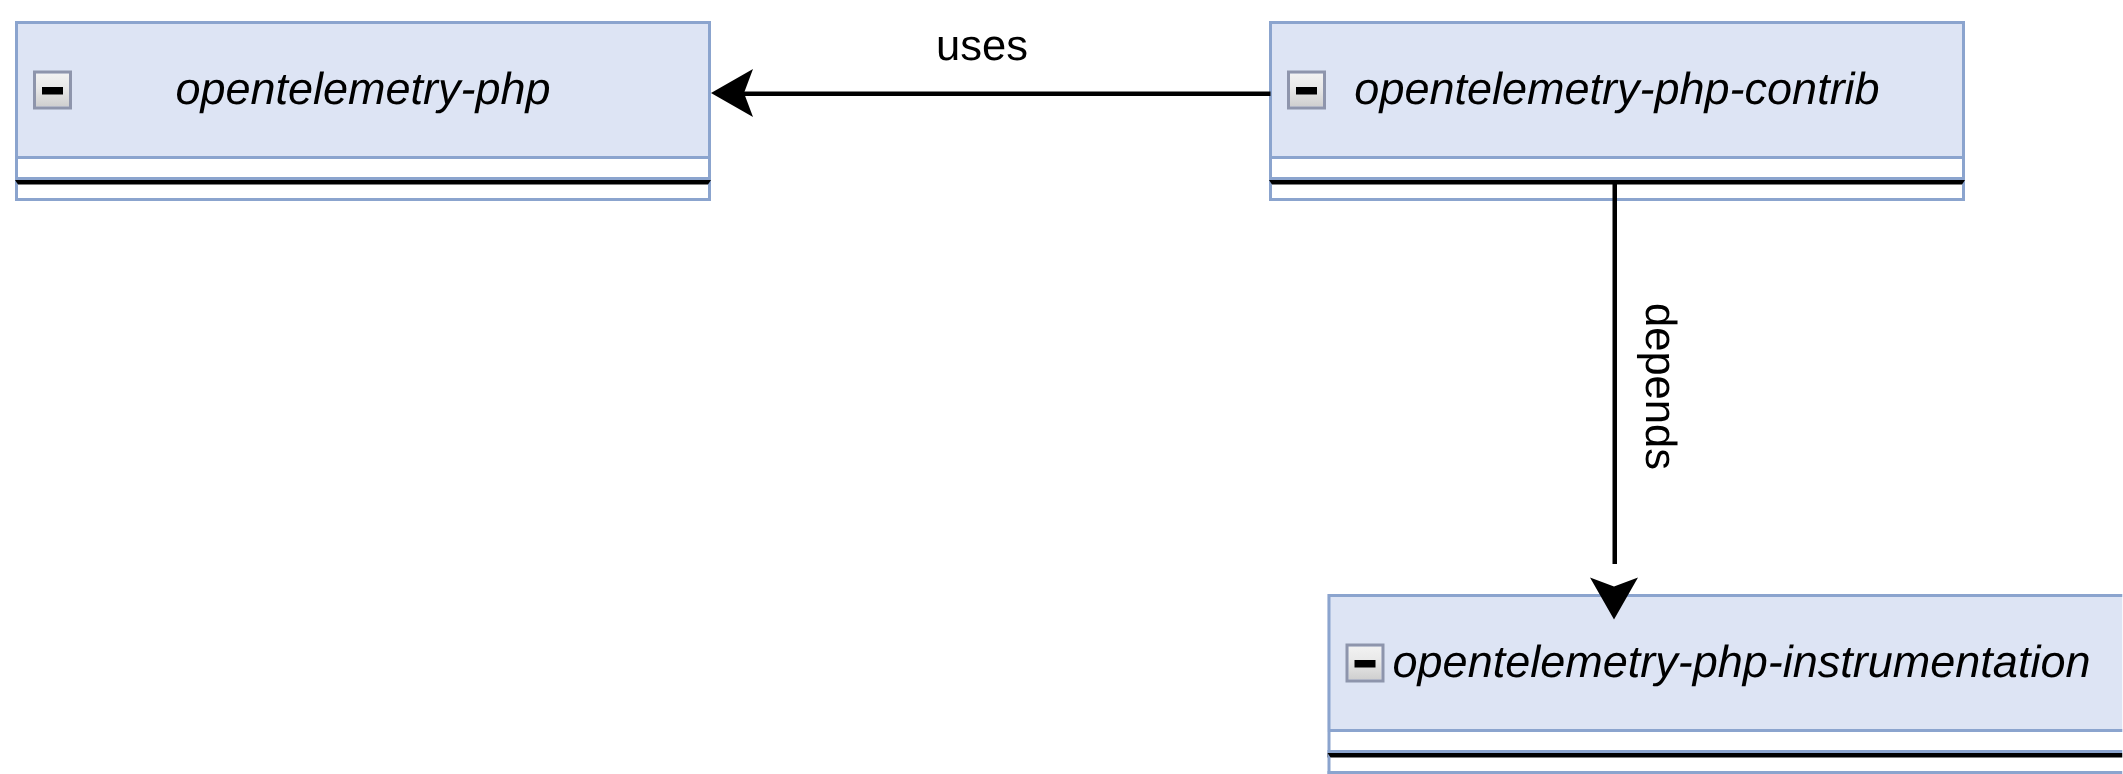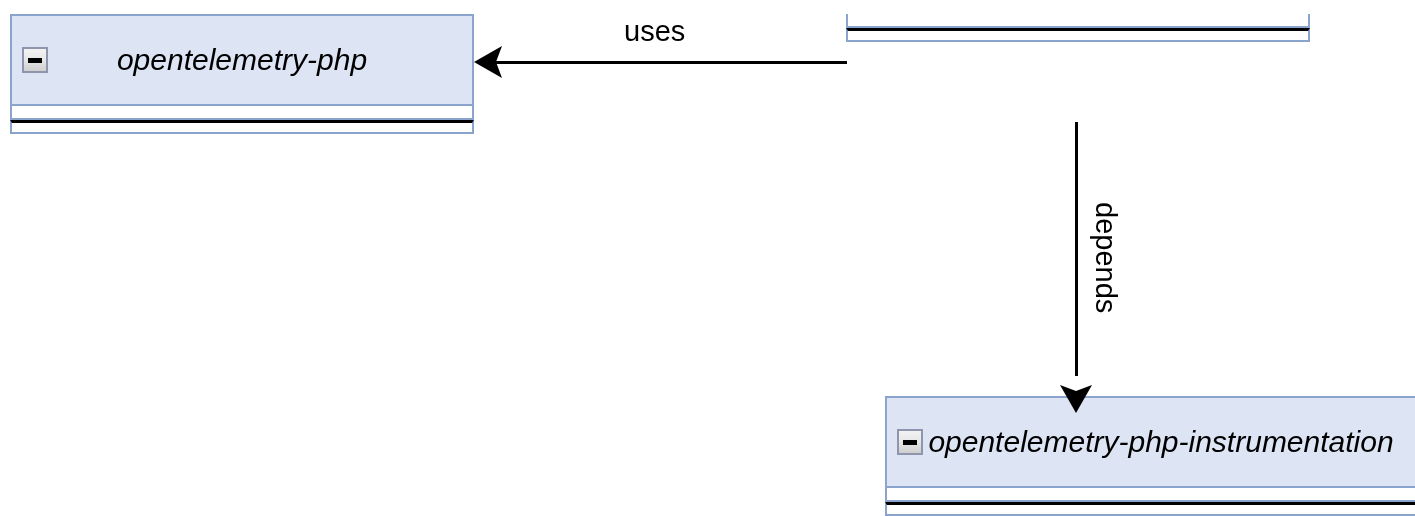--- a/index.html
+++ b/index.html
@@ -111,20 +111,26 @@
       <span class="collapse-icon">
         <span class="bar"></span>
       </span>
       <span class="node-title">opentelemetry-php</span>
     </div>
     <div class="node-compartment"></div>
     <div class="node-compartment sep-line"></div>
   </div>
 
   <div class="node" style="left:846px; top:14px; width:464px;">
+    <div class="node-header">
+      <span class="collapse-icon">
+        <span class="bar"></span>
+      </span>
+      <span class="node-title">opentelemetry-php-contrib</span>
+    </div>
     <div class="node-compartment"></div>
     <div class="node-compartment sep-line"></div>
   </div>
 
   <div class="node" style="left:885px; top:396px; width:552px;">
     <div class="node-header">
       <span class="collapse-icon">
         <span class="bar"></span>
       </span>
       <span class="node-title">opentelemetry-php-instrumentation</span>

